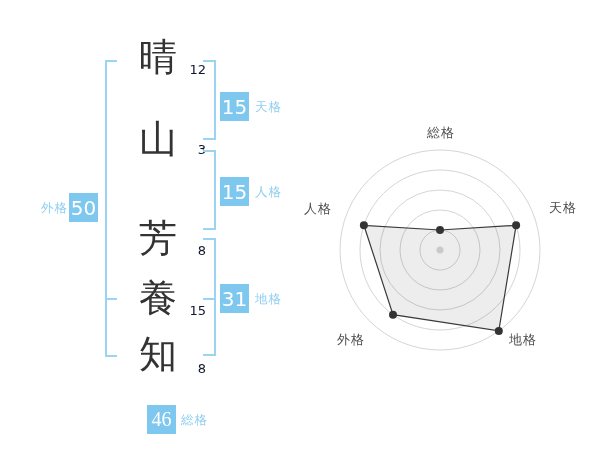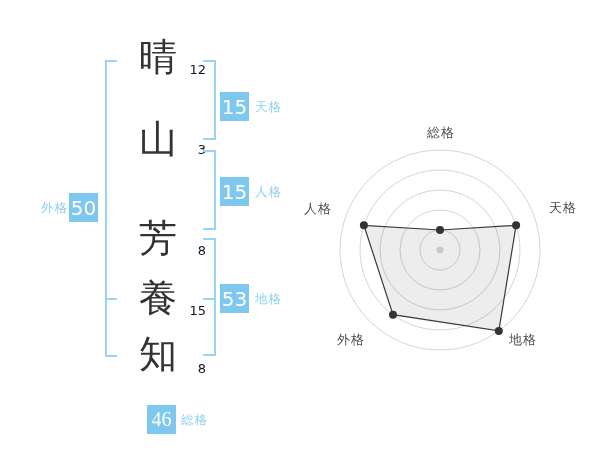--- a/index.html
+++ b/index.html
@@ -97,21 +97,21 @@
     <div class="tick" style="top:60px;"></div>
     <div class="tick" style="top:116px;"></div>
   </div>
 
   <div class="badge bg-tenkaku">15</div>
   <div class="badge-label bl-tenkaku">天格</div>
 
   <div class="badge bg-jinkaku">15</div>
   <div class="badge-label bl-jinkaku">人格</div>
 
-  <div class="badge bg-chikaku">53</div>
+  <div class="badge bg-chikaku">31</div>
   <div class="badge-label bl-chikaku">地格</div>
 
   <div class="badge-label bl-gaikaku">外格</div>
   <div class="badge bg-gaikaku">50</div>
 
   <div class="badge bg-soukaku">46</div>
   <div class="badge-label bl-soukaku">総格</div>
 
   <div class="radar-wrap">
     <svg id="radar-svg" width="280" height="280" viewBox="0 0 280 280">

